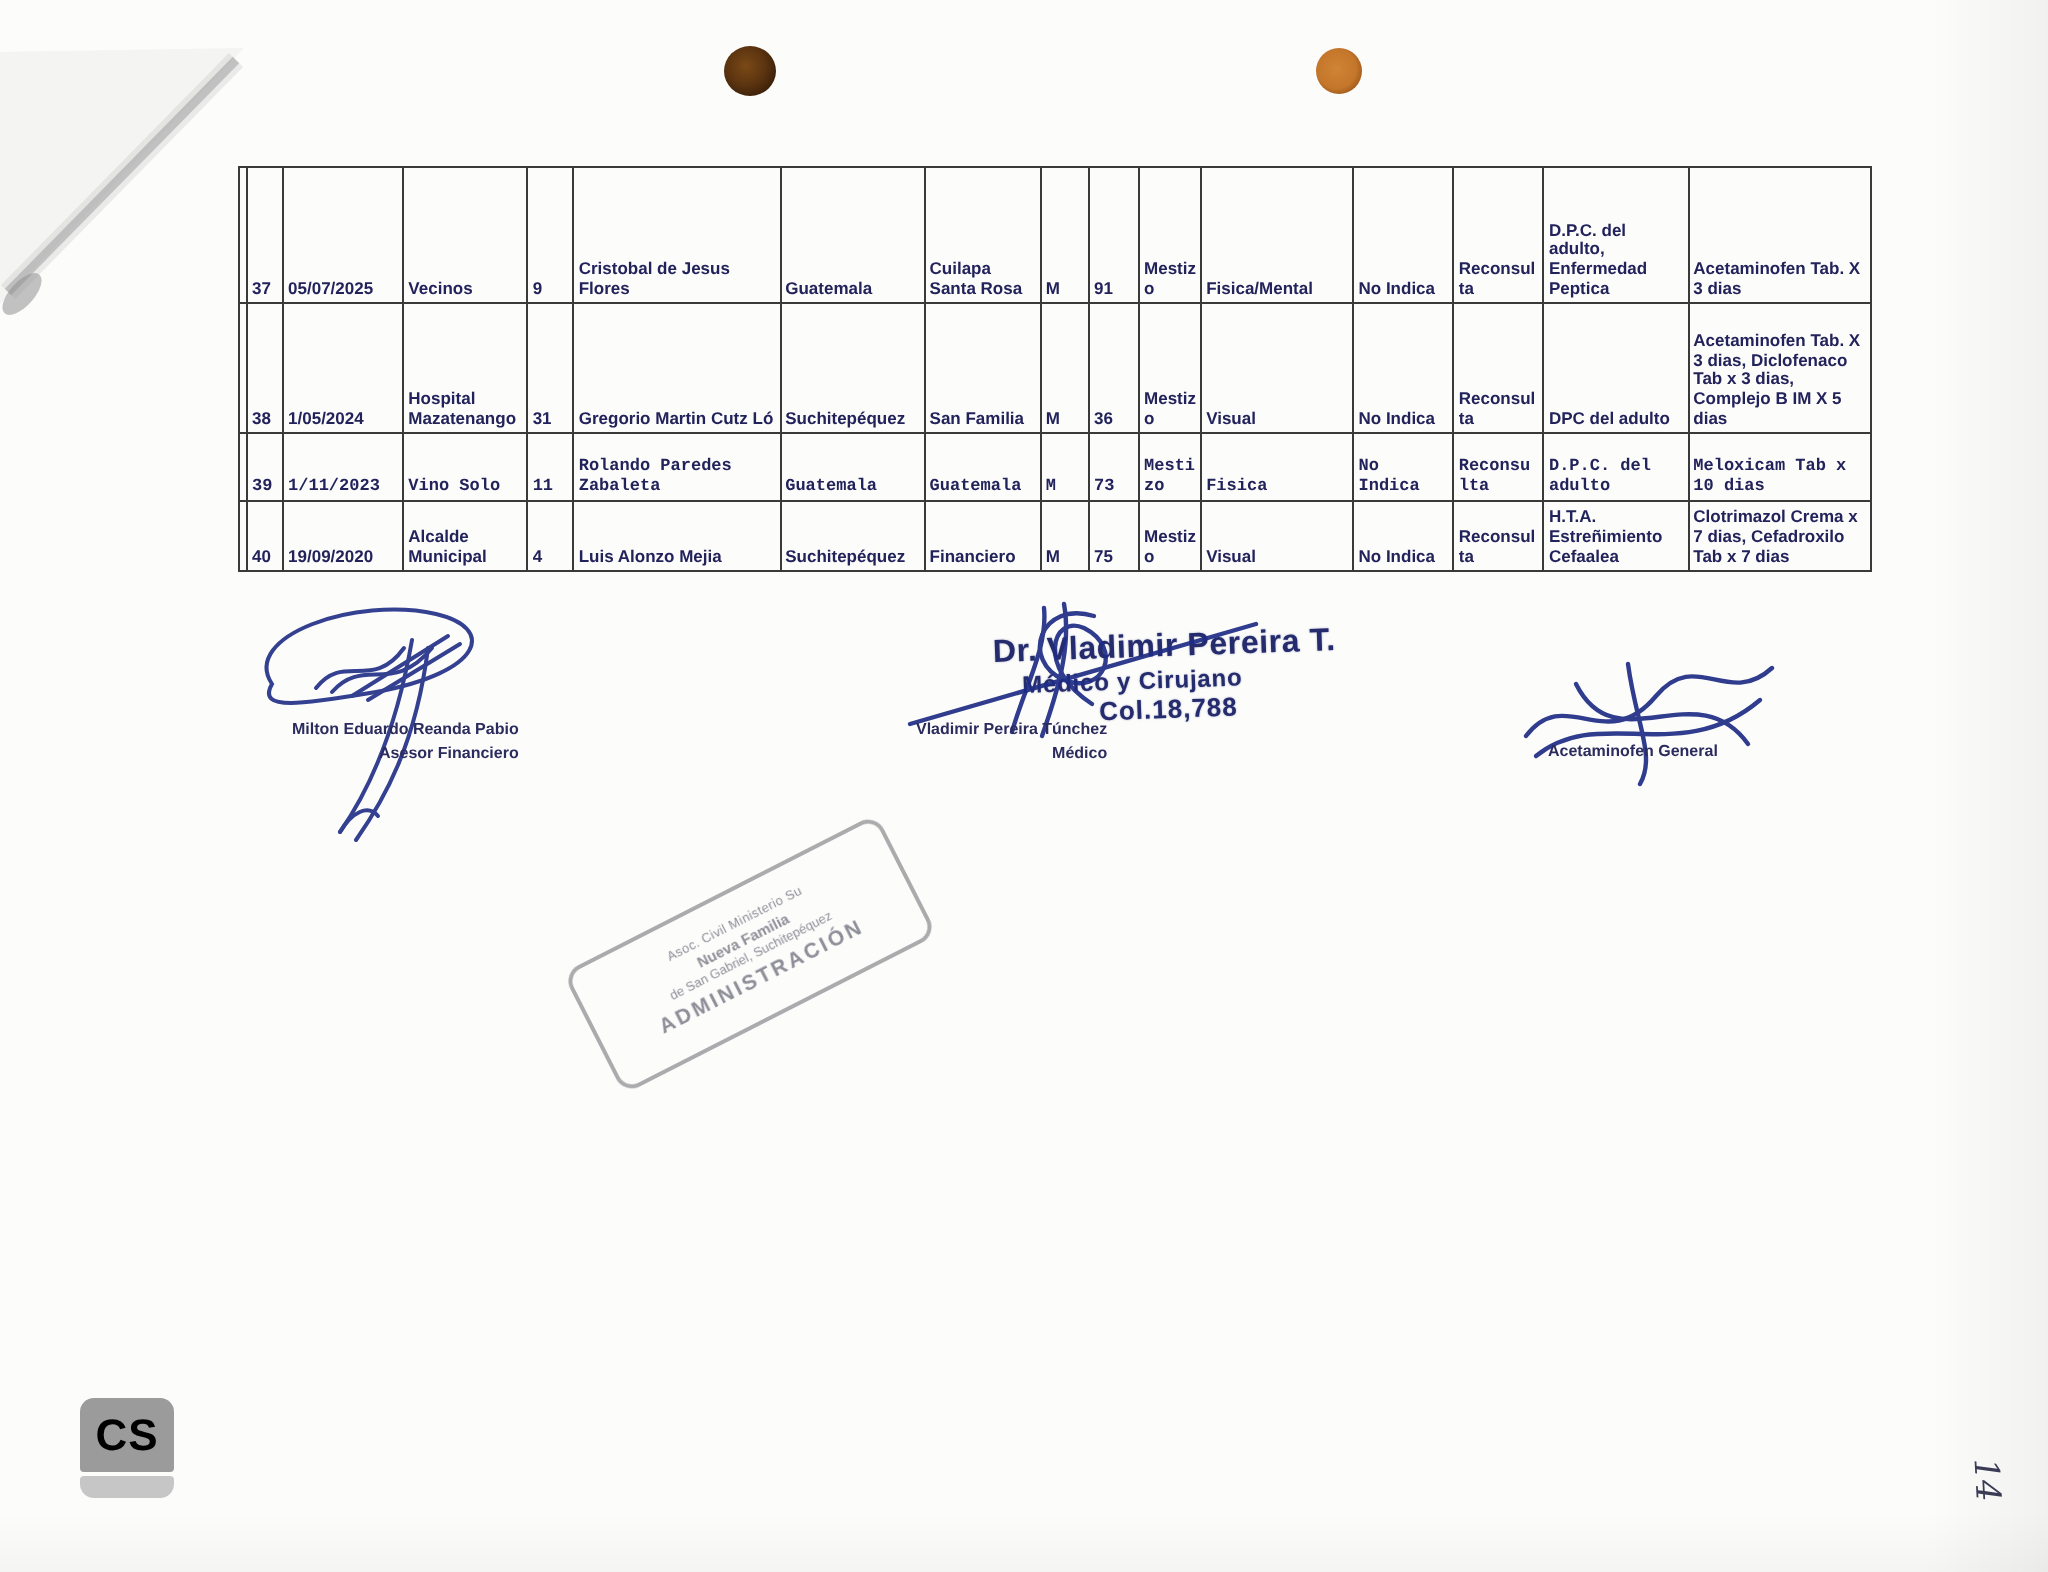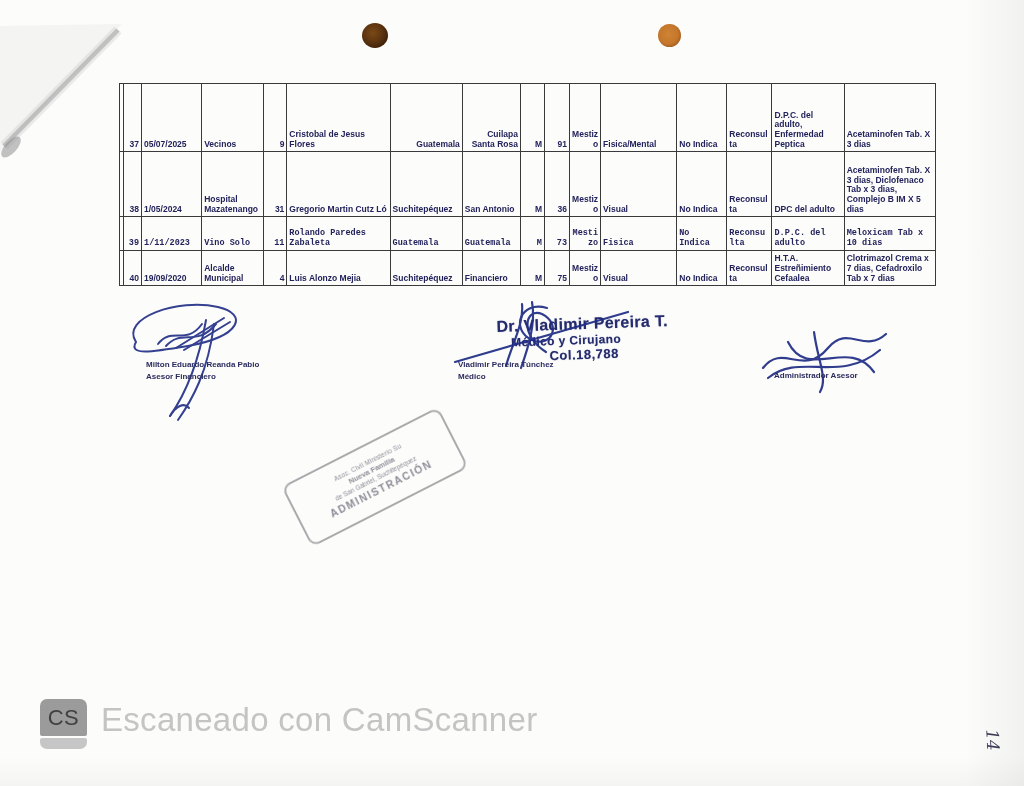--- a/index.html
+++ b/index.html
@@ -33,26 +33,26 @@
     padding:1px 2px;
     font-size:8.5px;line-height:1.16;
     color:#23235c;font-weight:600;
     overflow:hidden;word-wrap:break-word;
   }
   table.records{border:1.5px solid #2e2e2e;}
   tr.r37 td{height:65px;}
   tr.r38 td{height:62px;}
   tr.r39 td{height:31px;font-family:Liberation Mono, monospace;}
   tr.r40 td{height:32px;}
-  td.c{text-align:right;}
+  td.c{text-align:left;}
   td.clip{white-space:nowrap;}
 
   
   .sig-svg{position:absolute;pointer-events:none;}
-  .typed{position:absolute;font-size:8px;font-weight:700;color:#2b2b5e;line-height:1.5;white-space:nowrap;}
+  .typed{position:absolute;font-size:8px;font-weight:700;color:#2b2b5e;line-height:1.5;white-space:nowrap;text-align:right;}
   .typed .t2{font-weight:700;}
 
   .dr-stamp{position:absolute;left:497px;top:315px;color:#252c6e;transform:rotate(-2deg);
     text-shadow:0 0 1px rgba(37,44,110,0.45);white-space:nowrap;}
   .dr-stamp .l1{font-size:16px;font-weight:700;letter-spacing:0.3px;}
   .dr-stamp .l2{font-size:12px;font-weight:700;margin-left:14px;letter-spacing:0.4px;}
   .dr-stamp .l3{font-size:13px;font-weight:700;margin-left:52px;letter-spacing:0.5px;}
 
   
   .admin-stamp{
@@ -69,21 +69,21 @@
   .admin-stamp .s4{font-size:10.5px;font-weight:700;letter-spacing:1.5px;margin-top:1px;}
 
   
   .pagenum{position:absolute;left:982px;top:730px;transform:rotate(87deg);
     font-family:"DejaVu Serif",serif;font-style:italic;font-size:17px;color:#3c3c58;}
 
   
   .cs-badge{position:absolute;left:40px;top:699px;width:47px;height:51px;}
   .cs-body{height:37px;background:#9b9b9b;border-radius:7px 7px 2px 2px;
     display:flex;align-items:center;justify-content:center;
-    color:#404040;font-weight:400;font-size:22px;letter-spacing:0.5px;}
+    color:#000000;font-weight:700;font-size:22px;letter-spacing:0.5px;}
   .cs-strip{margin-top:2px;height:11px;background:#c6c6c6;border-radius:2px 2px 7px 7px;}
   .cs-caption{position:absolute;left:101px;top:701px;font-size:33px;color:#c4c4c4;
     letter-spacing:0.3px;font-weight:400;}
 </style>
 </head>
 <body>
 
 <div class="page">
 
   <svg class="corner-fold" width="170" height="210">
@@ -135,21 +135,21 @@
         <td>Acetaminofen Tab. X 3 dias</td>
       </tr>
       <tr class="r38">
         <td></td>
         <td class="c">38</td>
         <td>1/05/2024</td>
         <td>Hospital Mazatenango</td>
         <td class="c">31</td>
         <td class="clip">Gregorio Martin Cutz Ló</td>
         <td>Suchitepéquez</td>
-        <td>San Antonio</td>
+        <td>San Familia</td>
         <td class="c">M</td>
         <td class="c">36</td>
         <td class="c">Mestizo</td>
         <td>Visual</td>
         <td>No Indica</td>
         <td>Reconsulta</td>
         <td>DPC del adulto</td>
         <td>Acetaminofen Tab. X 3 dias, Diclofenaco Tab x 3 dias, Complejo B IM X 5 dias</td>
       </tr>
       <tr class="r39">
@@ -229,33 +229,32 @@
 
   <svg class="sig-svg" style="left:758px;top:322px;" width="140" height="75" viewBox="0 0 140 75">
     <g fill="none" stroke="#1f2c85" stroke-width="2.2" stroke-linecap="round" opacity="0.92">
       <path d="M 5 46 C 25 20, 45 56, 70 26 C 90 2, 106 32, 128 12"></path>
       <path d="M 10 56 C 42 30, 82 62, 122 28"></path>
       <path d="M 30 20 C 50 60, 90 14, 116 50"></path>
       <path d="M 56 10 C 60 40, 70 56, 62 70"></path>
     </g>
   </svg>
   <div class="typed" style="left:774px;top:370px;">
-    <div class="t2">Administrador Asesor</div>
+    <div class="t2">Acetaminofen General</div>
   </div>
 
   <div class="admin-stamp">
     <div class="s1">Asoc. Civil Ministerio Su</div>
     <div class="s2">Nueva Familia</div>
     <div class="s3">de San Gabriel, Suchitepéquez</div>
     <div class="s4">ADMINISTRACIÓN</div>
   </div>
 
   <div class="pagenum">14</div>
 
   <div class="cs-badge">
     <div class="cs-body">CS</div>
     <div class="cs-strip"></div>
   </div>
-  <div class="cs-caption">Escaneado con CamScanner</div>
 
   <div class="edge-shade"></div>
   <div class="bottom-shade"></div>
 </div>
 
 </body></html>

